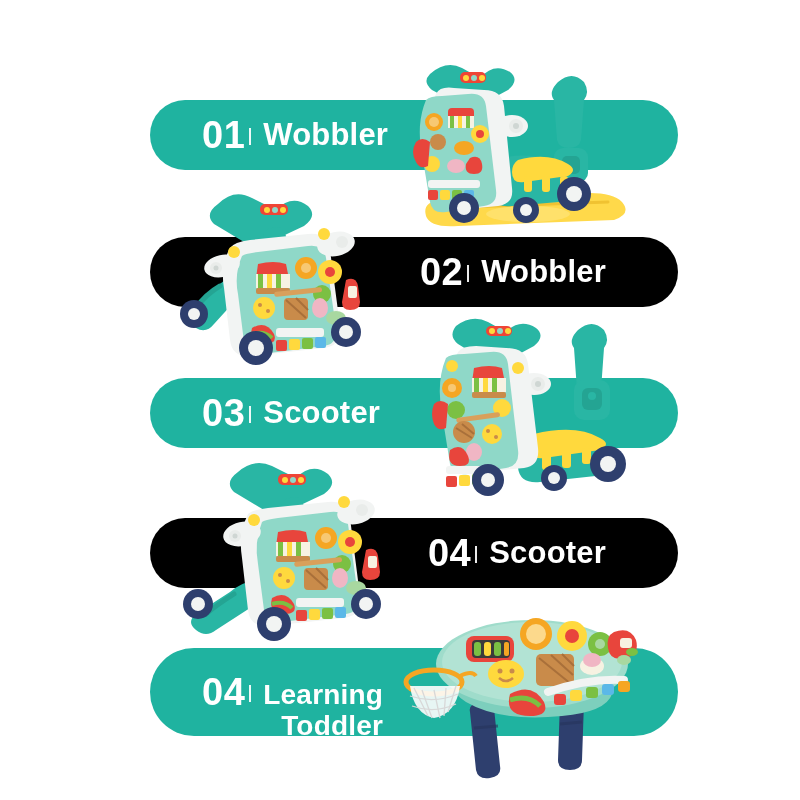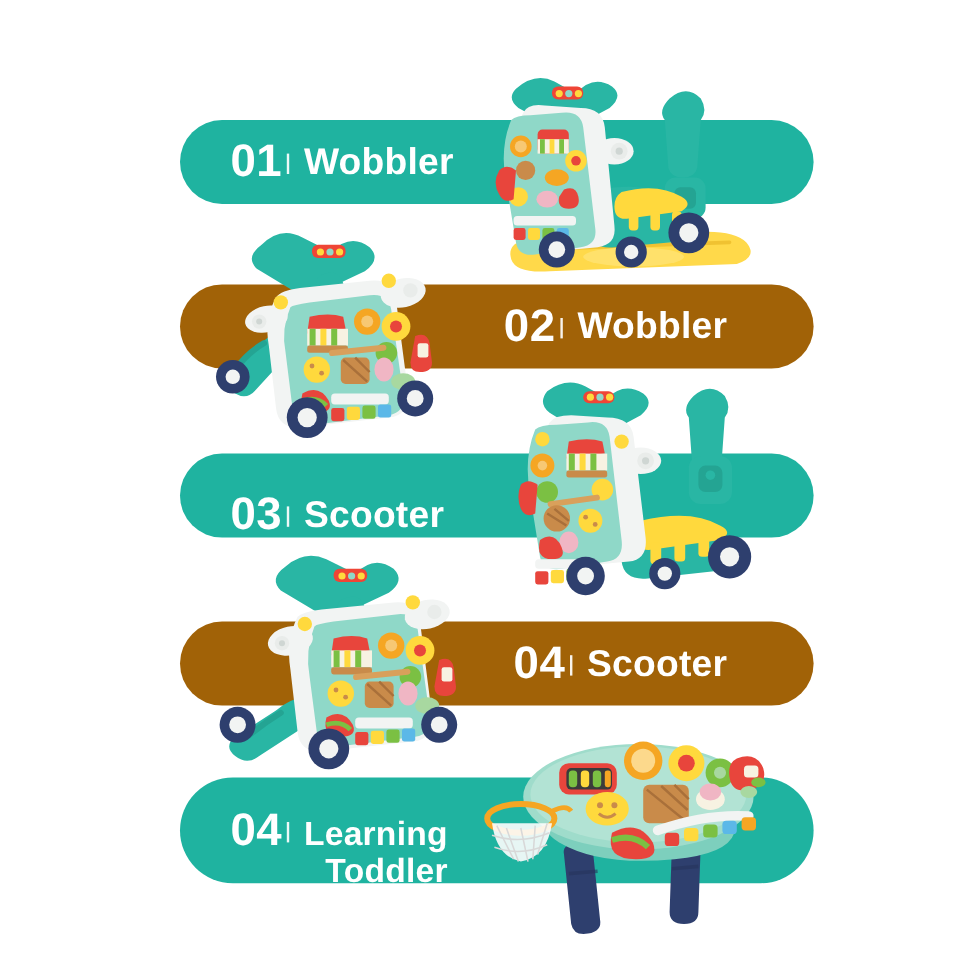--- a/index.html
+++ b/index.html
@@ -18,36 +18,37 @@
 
   
   .band {
     position: absolute;
     border-radius: 999px;
     display: flex;
     align-items: center;
     z-index: 1;
   }
   .band.teal { background: #1fb3a0; }
-  .band.red  { background: #a16207; }
+  .band.red  { background: #000000; }
 
   .band-left  { justify-content: flex-start; padding-left: 42px; }
   .band-right { justify-content: flex-end;  padding-right: 72px; }
 
   .label-group {
     display: flex;
     align-items: center;
     color: #ffffff;
     white-space: nowrap;
   }
   .num {
     font-size: 38px;
     font-weight: bold;
     letter-spacing: 0.5px;
     line-height: 1;
+    margin-left: 10px;
   }
   .sep {
     display: inline-block;
     width: 2px;
     height: 17px;
     background: #ffffff;
     opacity: .92;
     margin: 0 12px 0 4px;
     flex: none;
     position: relative;
@@ -89,21 +90,21 @@
   </div>
 
   <div class="band red band-right" style="left:150px; top:237px; width:528px; height:70px;">
     <div class="label-group">
       <span class="num">02</span>
       <span class="sep"></span>
       <span class="name">Wobbler</span>
     </div>
   </div>
 
-  <div class="band teal band-left" style="left:150px; top:378px; width:528px; height:70px;align-items:flex-end;">
+  <div class="band teal band-left" style="left:150px; top:378px; width:528px; height:70px;">
     <div class="label-group">
       <span class="num">03</span>
       <span class="sep"></span>
       <span class="name">Scooter</span>
     </div>
   </div>
 
   <div class="band red band-right" style="left:150px; top:518px; width:528px; height:70px;align-items:center;">
     <div class="label-group">
       <span class="num">04</span>

